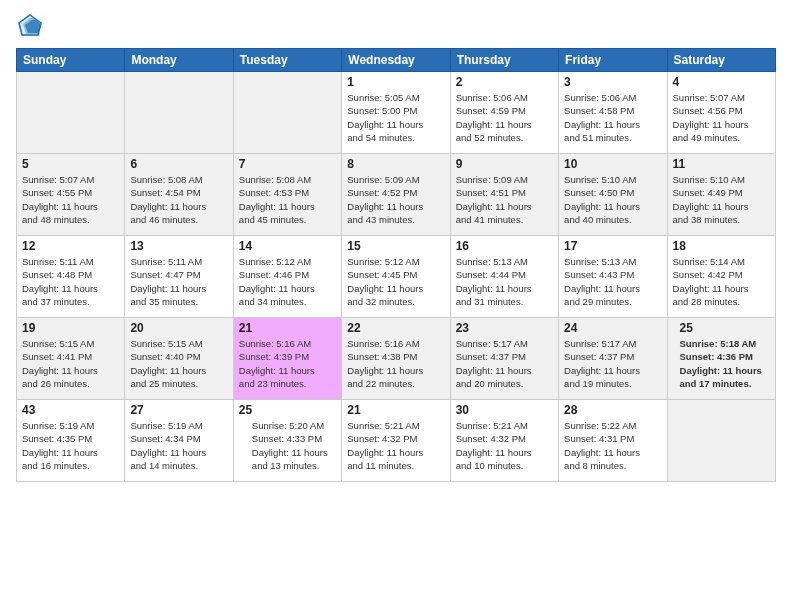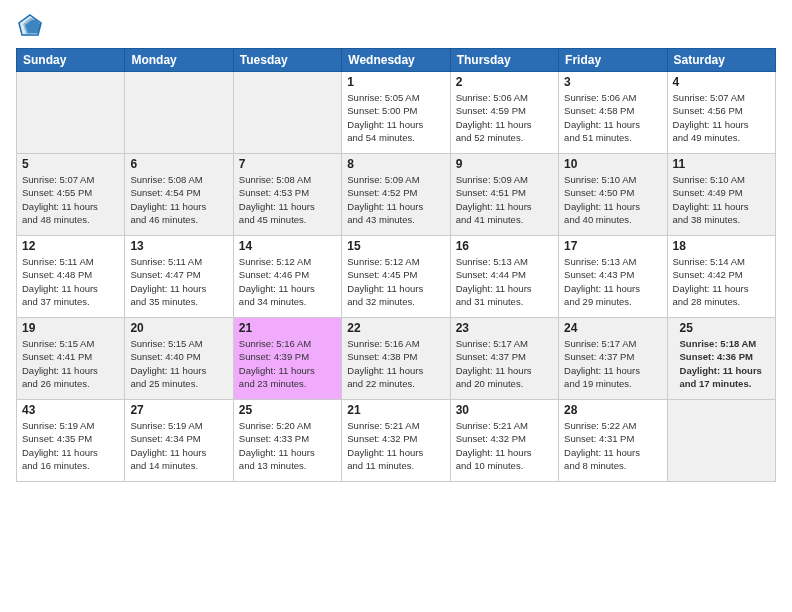--- a/index.html
+++ b/index.html
@@ -322,21 +322,21 @@
           </td>
           <td>
             <div class="day-num">27</div>
             <div class="day-info" style="white-space: pre-line;">Sunrise: 5:19 AM
 Sunset: 4:34 PM
 Daylight: 11 hours
 and 14 minutes.</div>
           </td>
           <td>
             <div class="day-num">25</div>
-            <div class="day-info" style="white-space: pre-line;">Sunrise: 5:20 AM
+            <div class="day-info" style="white-space: pre-line; margin-left: 13px;">Sunrise: 5:20 AM
 Sunset: 4:33 PM
 Daylight: 11 hours
 and 13 minutes.</div>
           </td>
           <td>
             <div class="day-num">21</div>
             <div class="day-info" style="white-space: pre-line;">Sunrise: 5:21 AM
 Sunset: 4:32 PM
 Daylight: 11 hours
 and 11 minutes.</div>

